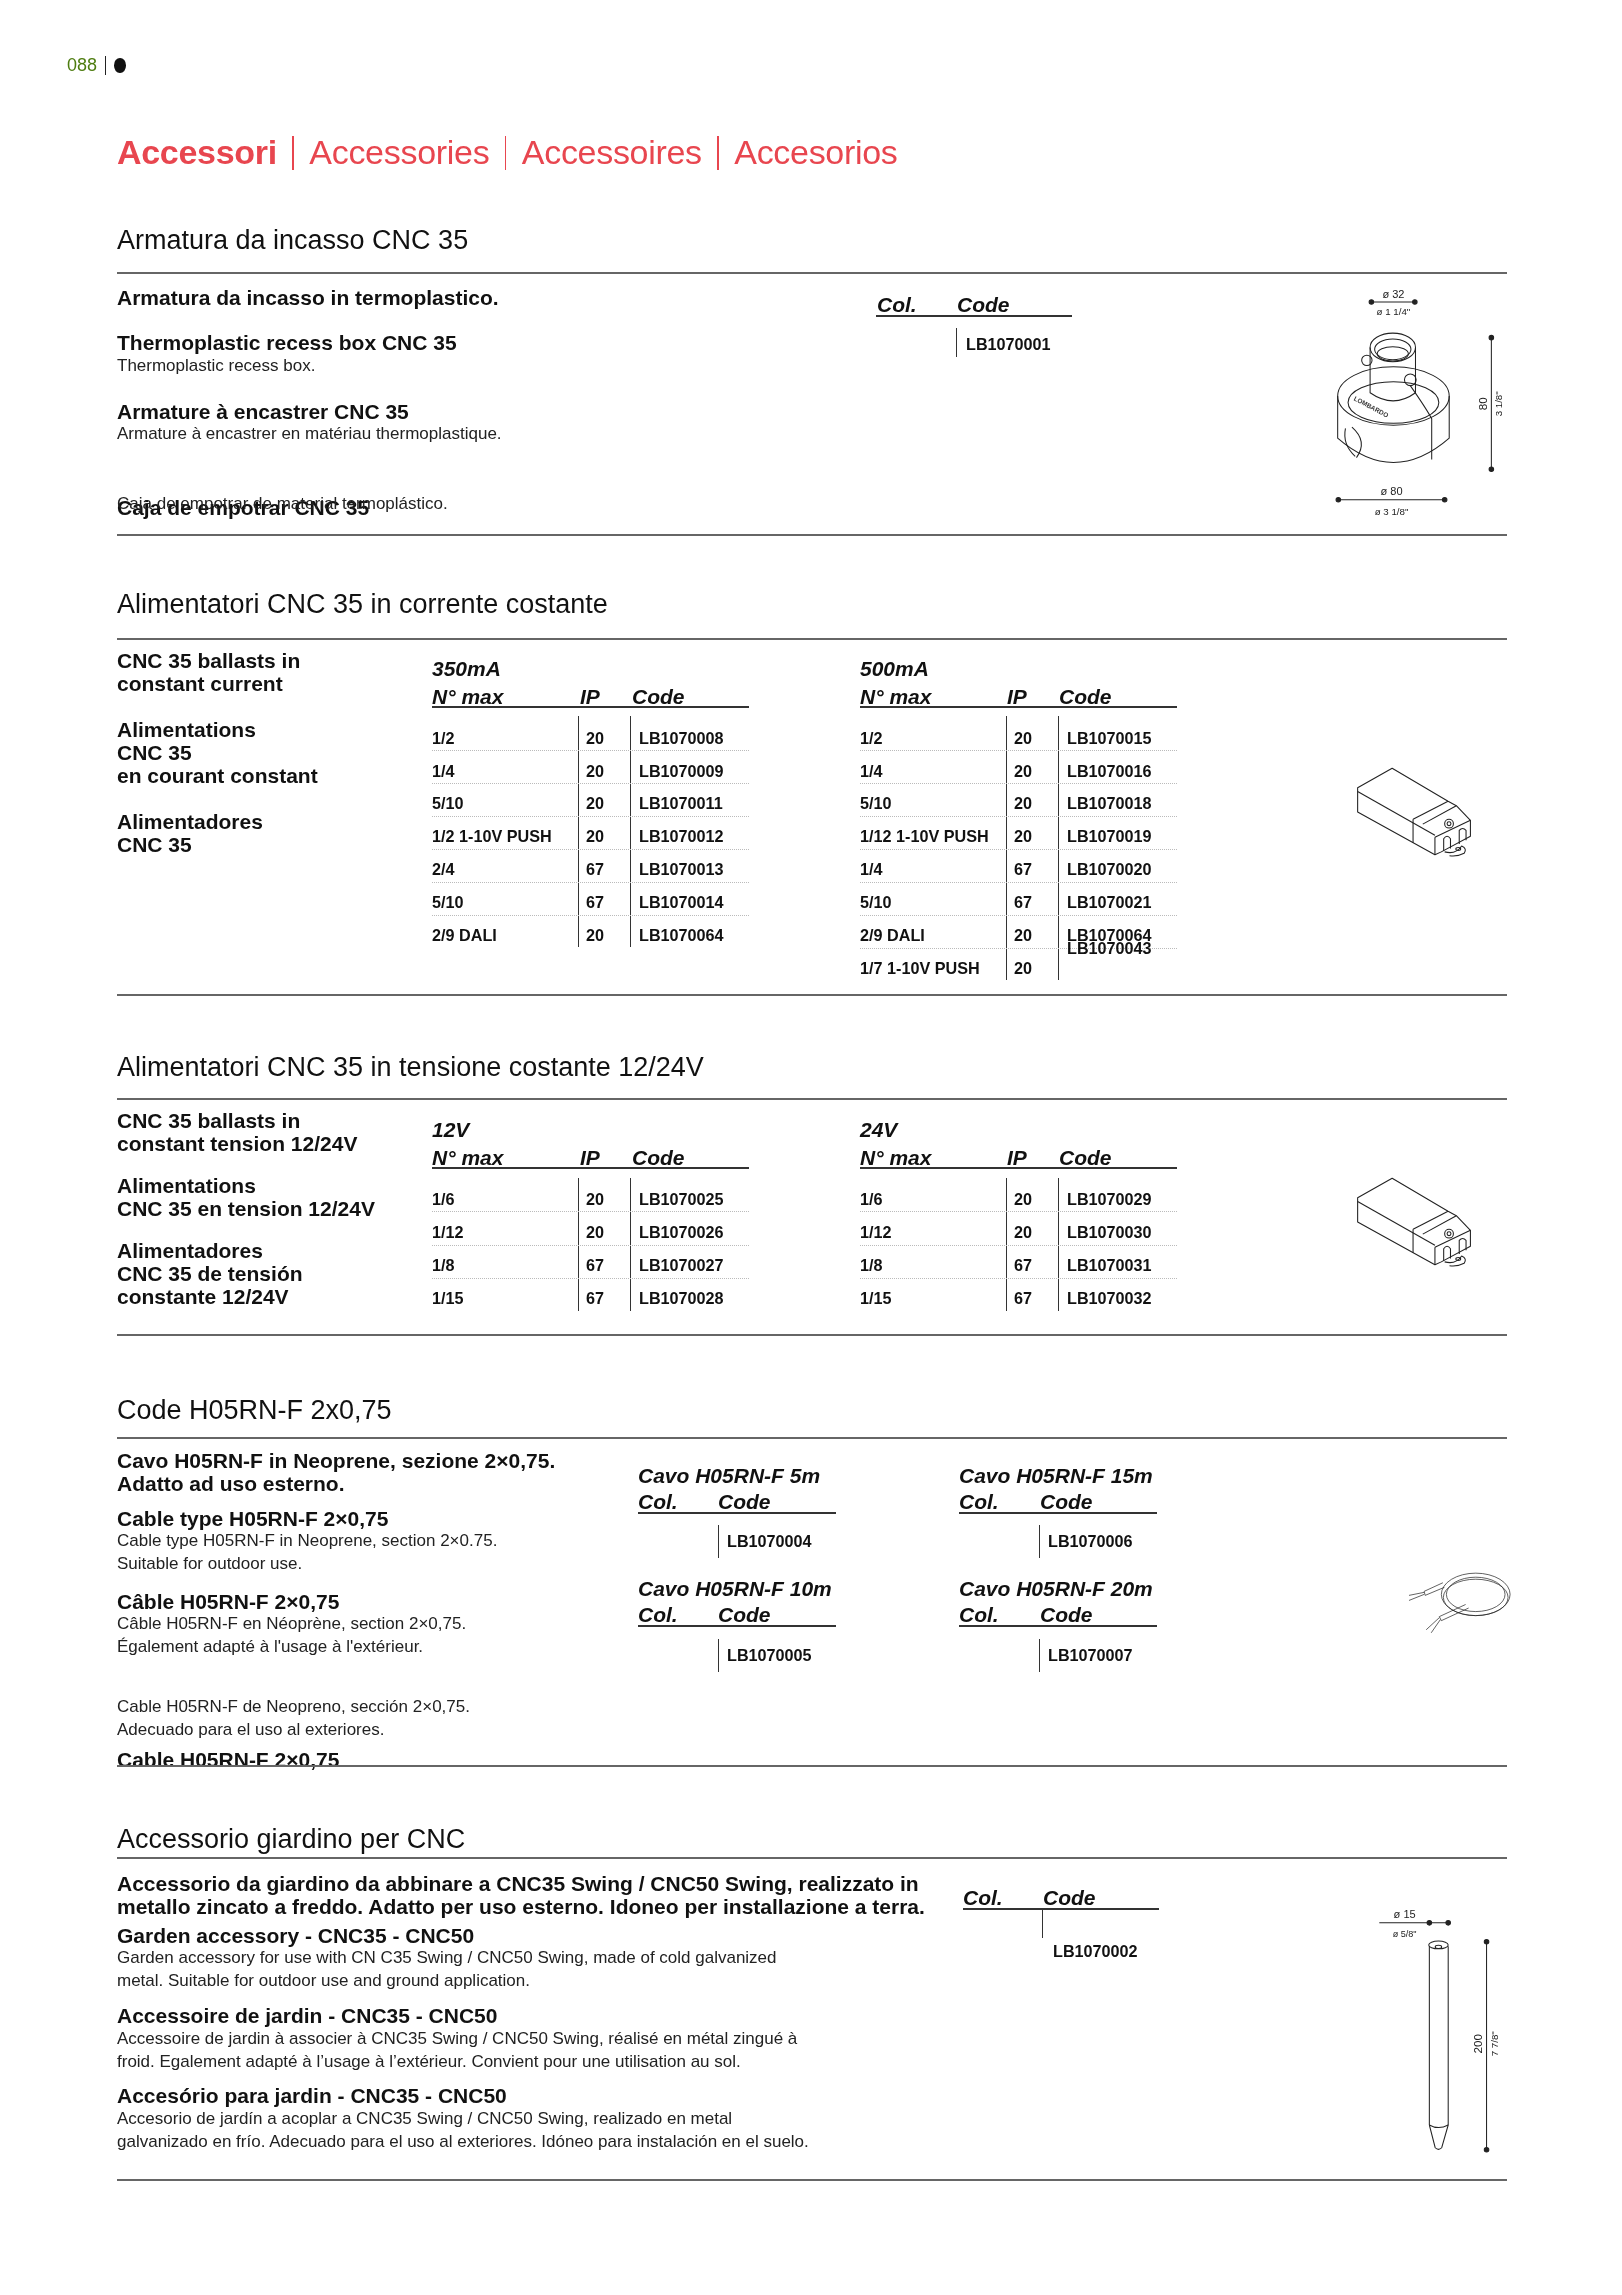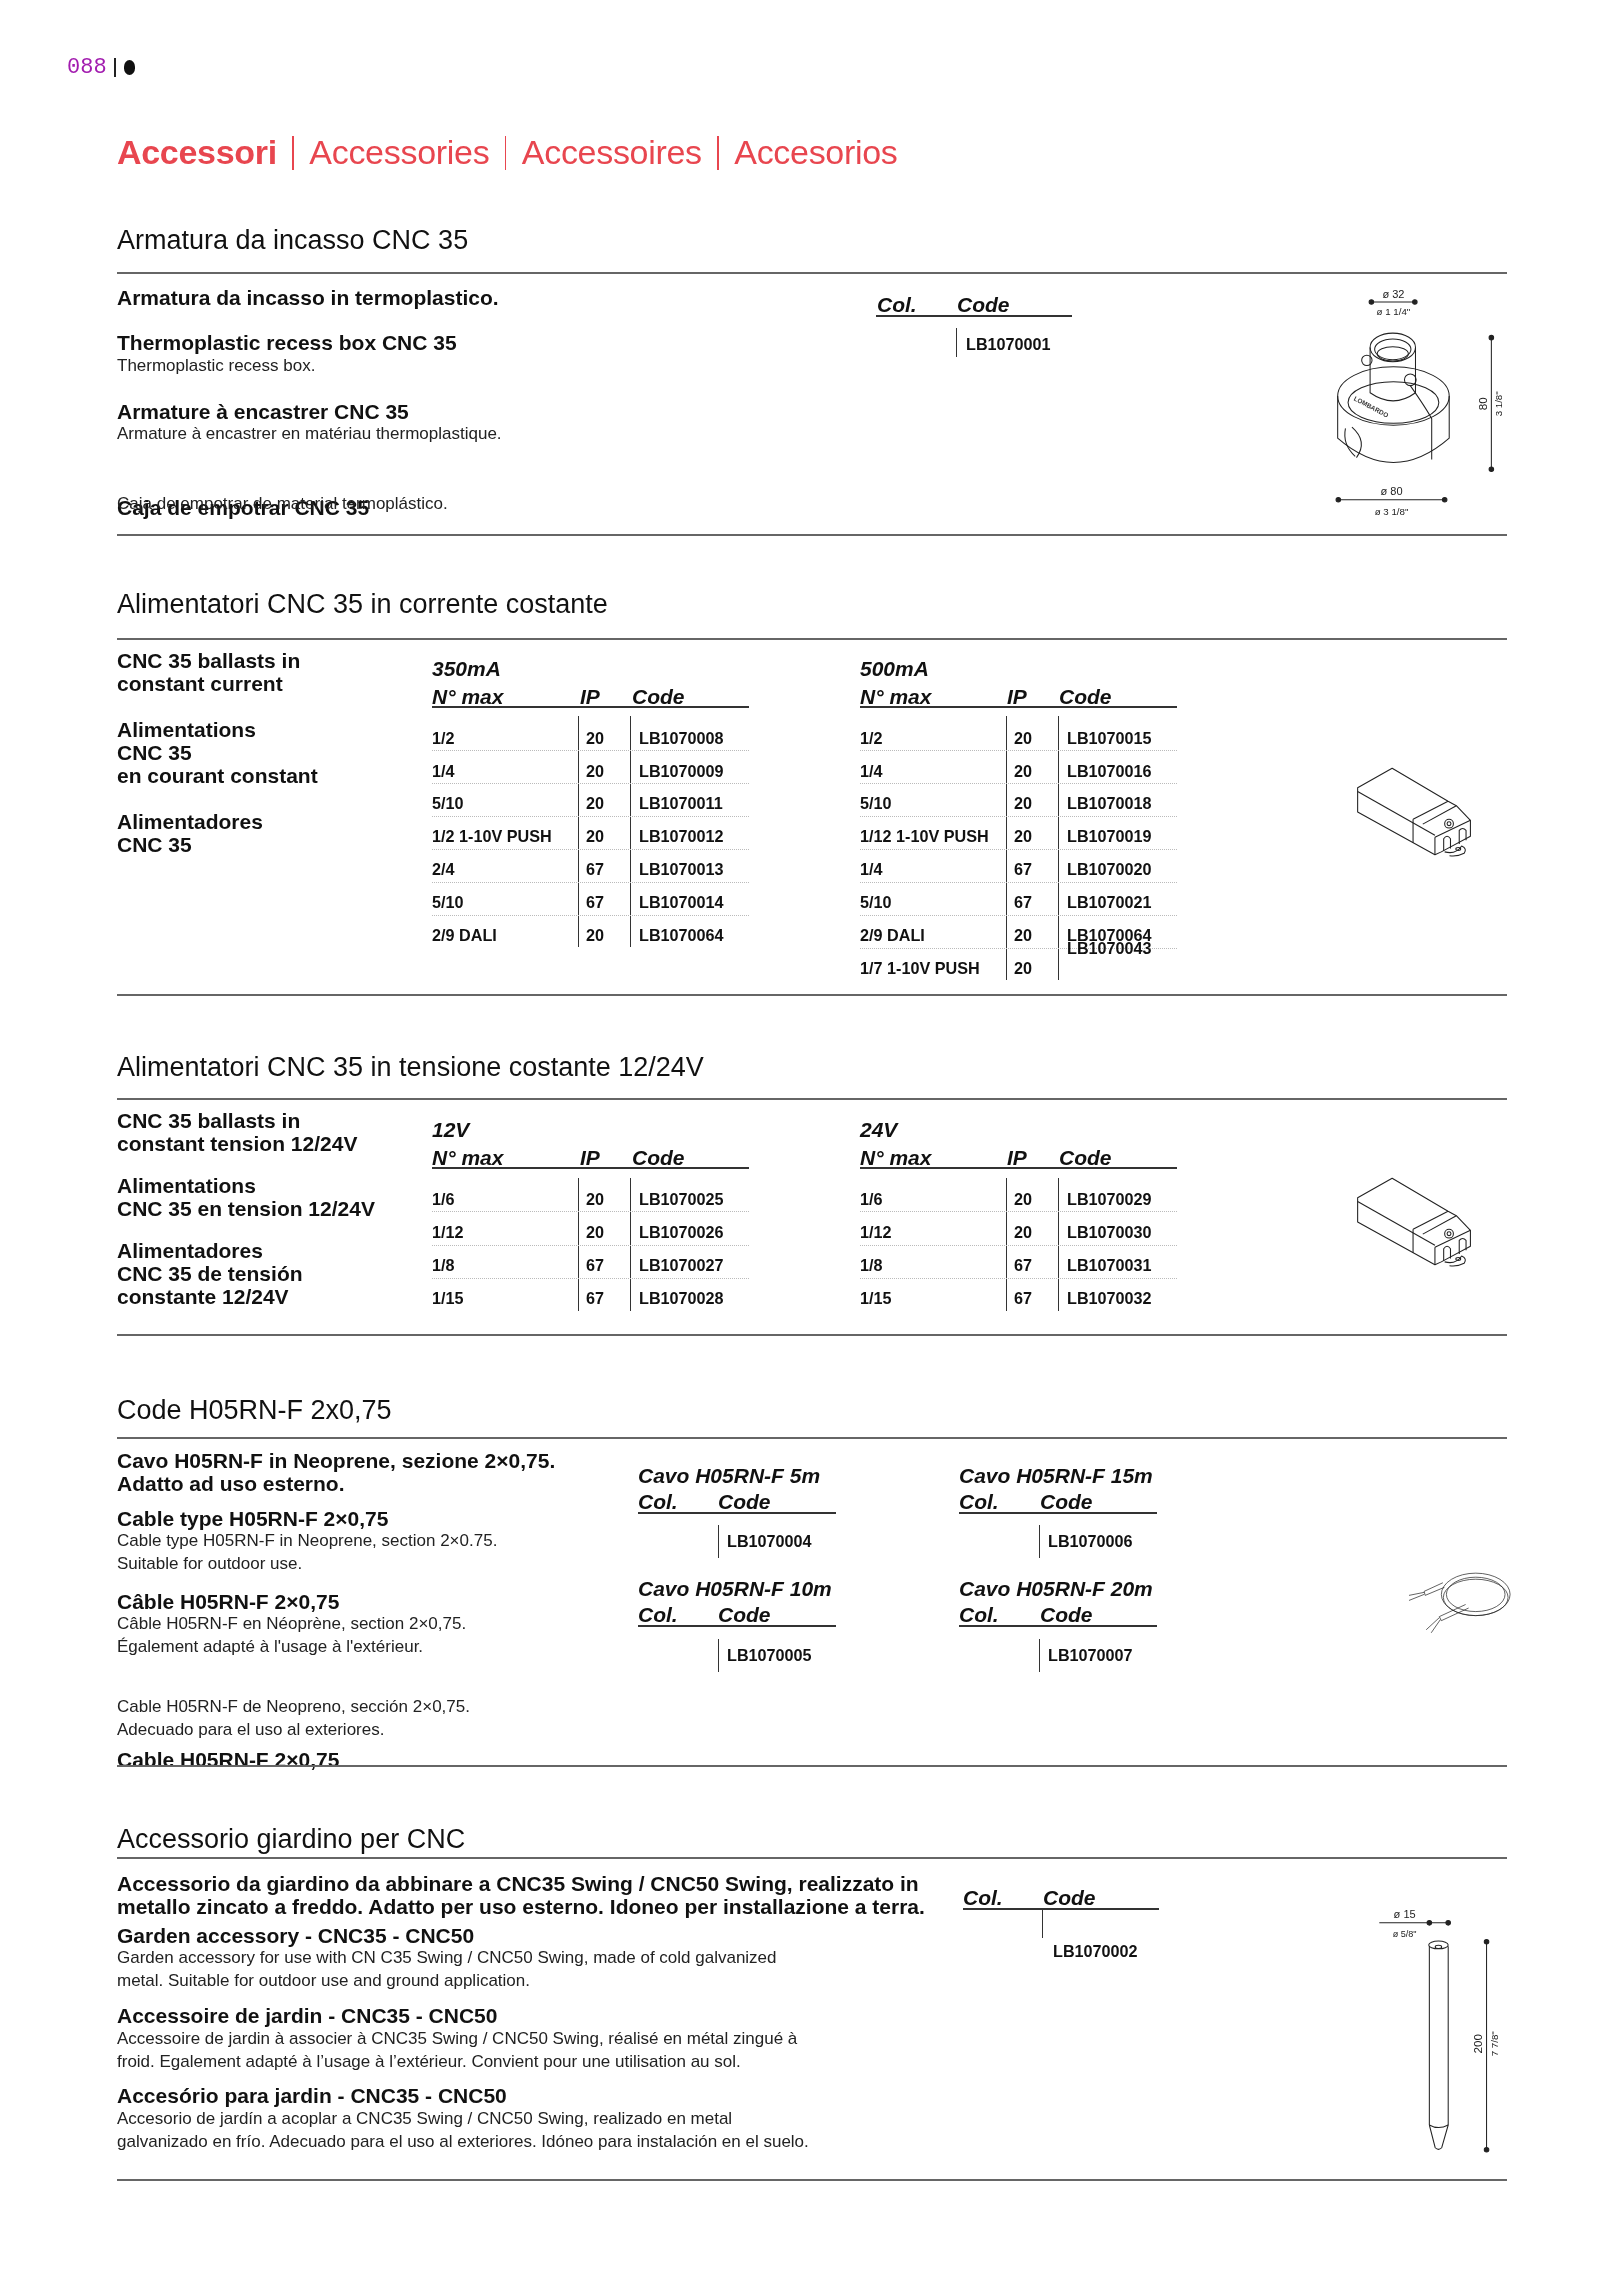--- a/index.html
+++ b/index.html
@@ -1,20 +1,20 @@
 <!DOCTYPE html>
 <html style="font-size:10.4px"><head>
 <meta charset="utf-8">
 <style>
   * { box-sizing: border-box; margin: 0; padding: 0; }
   html, body { width: 1623px; height: 2295px; background: #ffffff; }
   body { position: relative; font-family: "Liberation Sans", "DejaVu Sans", sans-serif; color: #111; overflow: hidden; }
   .abs { position: absolute; }
 
-  .pageno { left: 67px; top: 55px; font-size: 22px; color: #a21caf; display: flex; align-items: center; gap: 7.8px; font-family: Liberation Mono, monospace; }
+  .pageno { left: 67px; top: 55px; font-size: 18px; color: #4d7c0f; display: flex; align-items: center; gap: 7.8px; }
   .pageno .bar { width: 1.3px; height: 19.5px; background: #222; }
   .pageno .dot { width: 11.7px; height: 14.3px; border-radius: 50%; background: #111; }
 
   .header { left: 117px; top: 110px; font-size: 34px; color: var(--accent); display: flex; align-items: center; white-space: nowrap; margin-top: 23px; }
   .header .strong { font-weight: bold; letter-spacing: -0.3px; }
   .header .sep { display: inline-block; width: 1.3px; height: 34px; background: var(--accent); margin: 0 15.6px; }
   .header .light { font-weight: normal; letter-spacing: -0.3px; }
 
   .sec-title { left: 117px; font-size: 27px; font-weight: normal; color: #111; white-space: nowrap; }
   .rule { left: 117px; width: 1390px; height: 1.9px; background: #666; }

